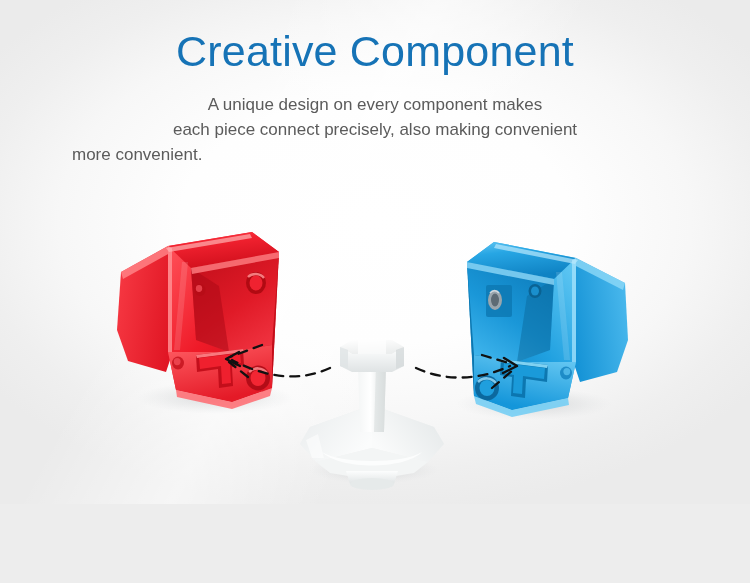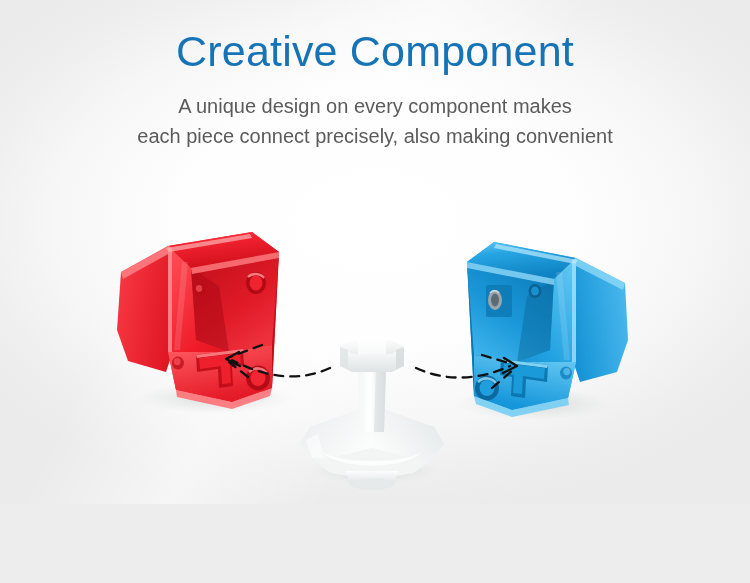--- a/index.html
+++ b/index.html
@@ -29,21 +29,21 @@
     position:absolute; top:27px; left:0; width:750px;
     text-align:center;
     font-size:43px;
     font-weight:300;
     letter-spacing:.2px;
     color:#1673b6;
     line-height:1.12;
   }
   #subcopy {
     position:absolute; top:92px; left:72px; width:606px;
-    font-size:20px;
+    font-size:17px;
     font-weight:300;
     line-height:1.48;
     color:#5b5b5b;
     text-align:center;
   }
   #subcopy .l2, #subcopy .l3 { display:block; }
   #subcopy .l1 { display:block; }
   #subcopy .l3 { text-align:left; }
 
   
@@ -290,15 +290,16 @@
     </g>
 
   </svg>
   </div>
 
   <div id="headline">Creative Component</div>
 
   <div id="subcopy">
     <span class="l1">A unique design on every component makes</span>
     <span class="l2">each piece connect precisely, also making convenient</span>
+    <span class="l3">more convenient.</span>
   </div>
 
 </div>
 
 </body></html>

